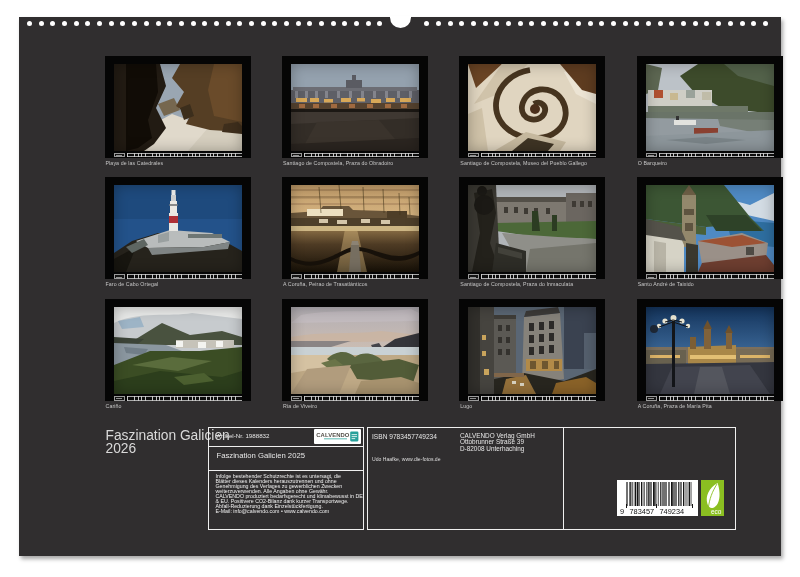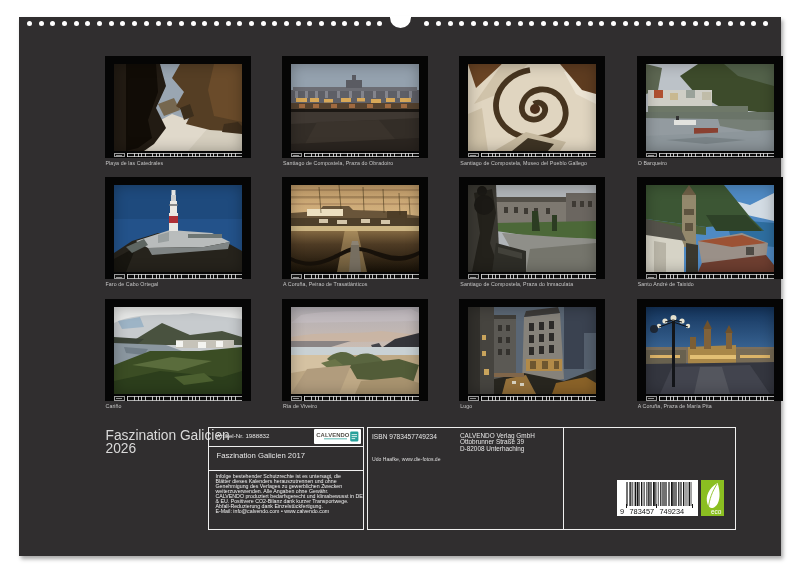--- a/index.html
+++ b/index.html
@@ -538,21 +538,21 @@
     <svg width="47" height="14.6" viewBox="0 0 47 14.6">
       <text x="2.2" y="7.8" font-family="Liberation Sans" font-size="5.9" font-weight="bold" letter-spacing="0.1" fill="#55504a">CALVENDO</text>
       <rect x="10" y="9.4" width="23" height="0.9" fill="#49b0a8"></rect>
       <rect x="36.2" y="2.6" width="8.2" height="9.8" rx="1.1" fill="#27a09a"></rect>
       <rect x="37.6" y="5.2" width="5.4" height="0.9" fill="#e8f6f4"></rect>
       <rect x="37.6" y="7.2" width="5.4" height="0.9" fill="#e8f6f4"></rect>
       <rect x="37.6" y="9.2" width="3.6" height="0.9" fill="#e8f6f4"></rect>
     </svg>
   </div>
   <div class="div1"></div>
-  <div class="t1" style="left:8px;top:23.5px;font-size:7.7px;">Faszination Galicien 2017</div>
+  <div class="t1" style="left:8px;top:23.5px;font-size:7.7px;">Faszination Galicien 2025</div>
   <div class="div2"></div>
   <div id="legal">Infolge bestehender Schutzrechte ist es untersagt, die<br>
 Blätter dieses Kalenders herauszutrennen und ohne<br>
 Genehmigung des Verlages zu gewerblichen Zwecken<br>
 weiterzuverwenden. Alle Angaben ohne Gewähr.<br>
 CALVENDO produziert bedarfsgerecht und klimabewusst in DE<br>
 &amp; EU. Positivere CO2-Bilanz dank kurzer Transportwege.<br>
 Abfall-Reduzierung dank Einzelstückfertigung.<br>
 E-Mail: info@calvendo.com • www.calvendo.com</div>
 </div>

